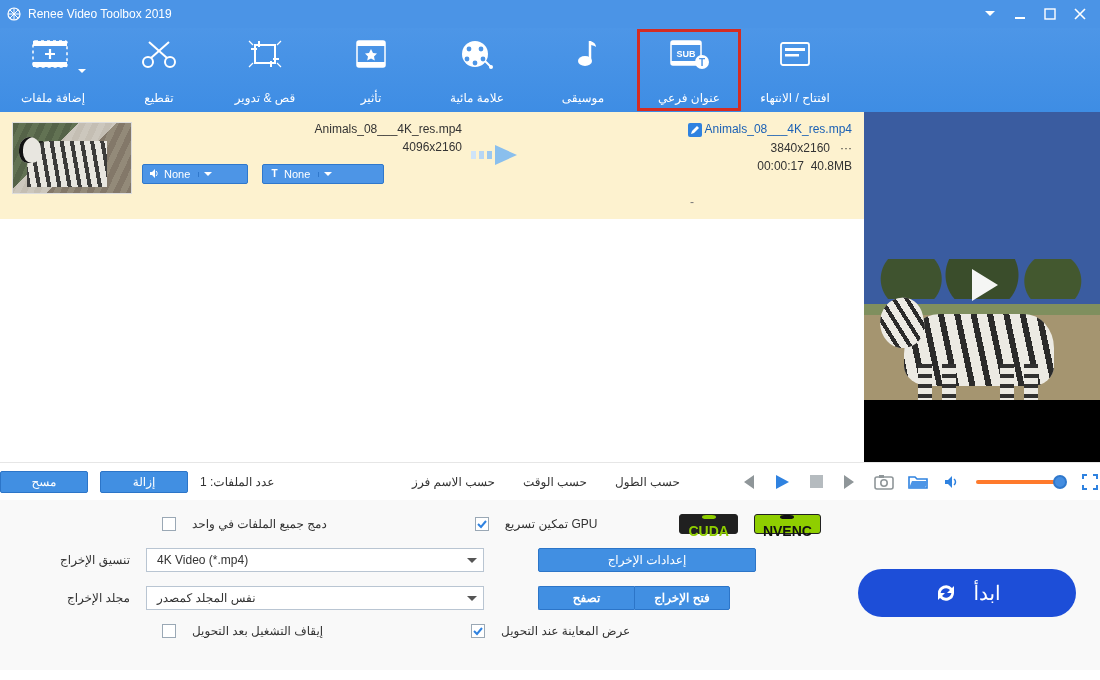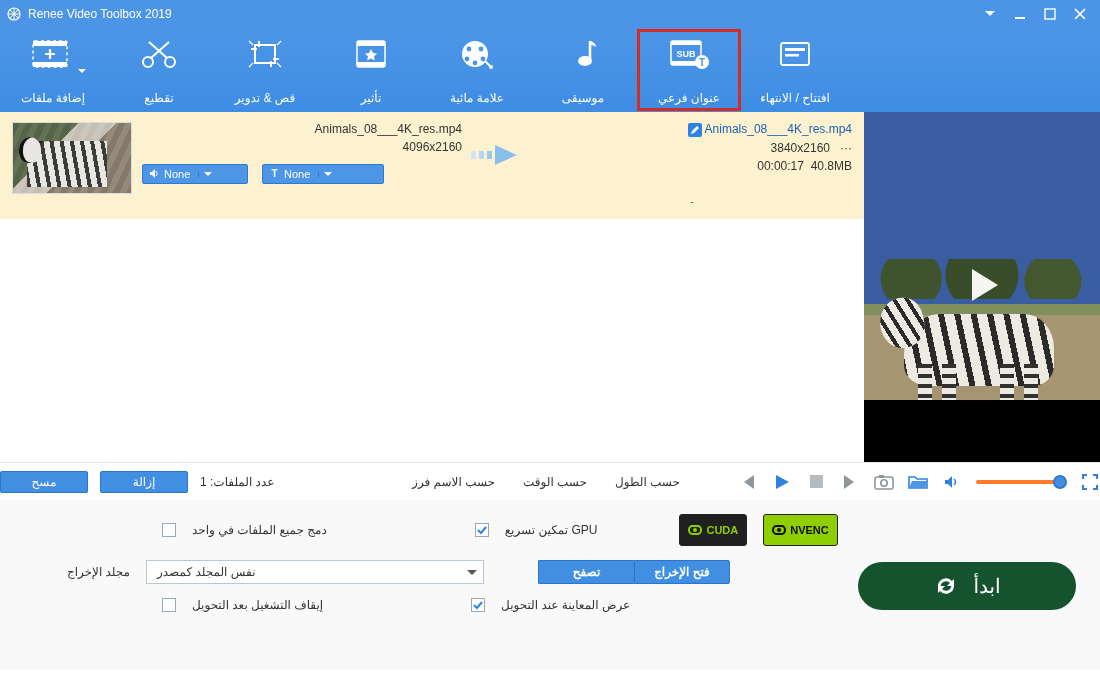--- a/index.html
+++ b/index.html
@@ -68,32 +68,32 @@
   .midbar .lbl{cursor:default;}
   .midbar .seg{display:flex;gap:28px;}
   .mspacer{flex:1}
 
   .bottom { background:#f9f9f9; height:170px; padding:14px 18px 10px; display:flex; flex-direction:column; gap:14px; font-size:12px; color:#333;}
   .brow{display:flex;align-items:center;gap:16px;}
   .chk{width:14px;height:14px;border:1px solid #9aa8b5;background:#fff;display:inline-flex;align-items:center;justify-content:center;}
   .chk.checked{background:#fff;}
   .chk.checked svg{display:block}
   .chk svg{display:none}
-  .badge{height:32px;padding:0 8px;border-radius:3px;font-size:11px;font-weight:700;display:inline-flex;align-items:center;gap:4px;border:1px solid #222;}
+  .badge{height:20px;padding:0 8px;border-radius:3px;font-size:14px;font-weight:700;display:inline-flex;align-items:center;gap:4px;border:1px solid #222;flex-direction:column;}
   .badge.cuda{background:#202020;color:#8fce00;}
   .badge.nvenc{background:#8fce00;color:#111;}
   .eye{width:14px;height:10px;border:2px solid currentColor;border-radius:60%/100%;position:relative;display:inline-block;}
   .eye::after{content:"";position:absolute;left:50%;top:50%;transform:translate(-50%,-50%);width:4px;height:4px;background:currentColor;border-radius:50%;}
   .flabel{width:112px;text-align:right;}
   .select{flex:0 0 338px;height:24px;border:1px solid #b9c5d2;background:#fff;display:flex;align-items:center;padding:0 6px 0 10px;justify-content:space-between;}
   .bluebtn2{height:24px;background:#418fe2;color:#fff;border:1px solid #2c75c8;border-radius:2px;display:flex;align-items:center;justify-content:center;font-size:12px;padding:0 18px;min-width:96px;}
   .btnpair{display:flex;font-weight:bold;}
   .btnpair .bluebtn2:first-child{border-top-right-radius:0;border-bottom-right-radius:0;border-right:0}
   .btnpair .bluebtn2:last-child{border-top-left-radius:0;border-bottom-left-radius:0}
-  .startbtn{width:218px;height:48px;background:#14532d;color:#fff;border-radius:24px;display:flex;align-items:center;justify-content:center;gap:14px;font-size:20px;font-weight:500;margin-right:6px;}
+  .startbtn{width:218px;height:48px;background:#1d4ed8;color:#fff;border-radius:24px;display:flex;align-items:center;justify-content:center;gap:14px;font-size:20px;font-weight:500;margin-right:6px;}
   .startbtn svg{display:block}
   .bottom .row2{display:flex;align-items:center;}
   .bspacer{flex:1;}
 </style>
 </head>
 <body>
 
 <div class="titlebar">
   <span class="logo">
     <svg width="16" height="16" viewBox="0 0 16 16">
@@ -389,20 +389,33 @@
       </span>
     <span class="badge nvenc">
         <span class="eye"></span>
         <span>NVENC</span>
       </span>
   </div>
 
   <div class="row2">
     <div style="display:flex;flex-direction:column;gap:14px;">
       <div class="brow">
+        <span class="flabel">تنسيق الإخراج</span>
+        <div class="select">
+          <span>4K Video (*.mp4)</span>
+          <span><svg width="10" height="6">
+                <path d="M0 0l5 5 5-5" fill="#555"></path>
+              </svg></span>
+        </div>
+        <div style="width:22px"></div>
+        <div class="bluebtn2" style="min-width:218px">
+            <span>إعدادات الإخراج</span>
+          </div>
+      </div>
+      <div class="brow">
         <span class="flabel">مجلد الإخراج</span>
         <div class="select">
           <span>نفس المجلد كمصدر</span>
           <span><svg width="10" height="6">
                 <path d="M0 0l5 5 5-5" fill="#555"></path>
               </svg></span>
         </div>
         <div style="width:22px"></div>
         <div class="btnpair">
           <div class="bluebtn2">

